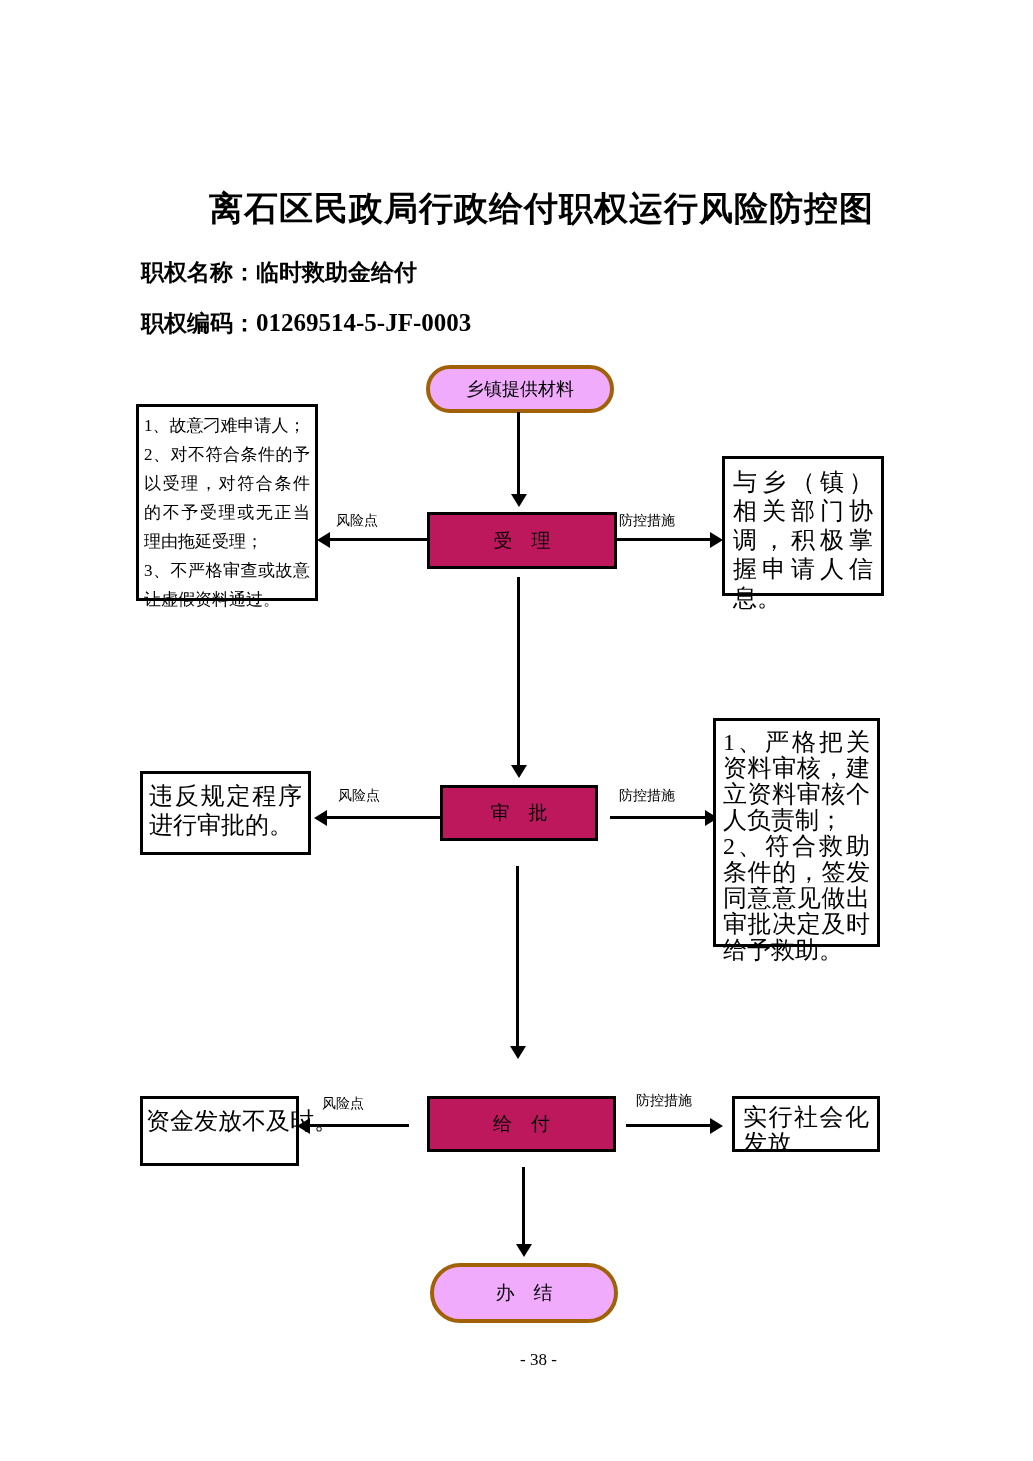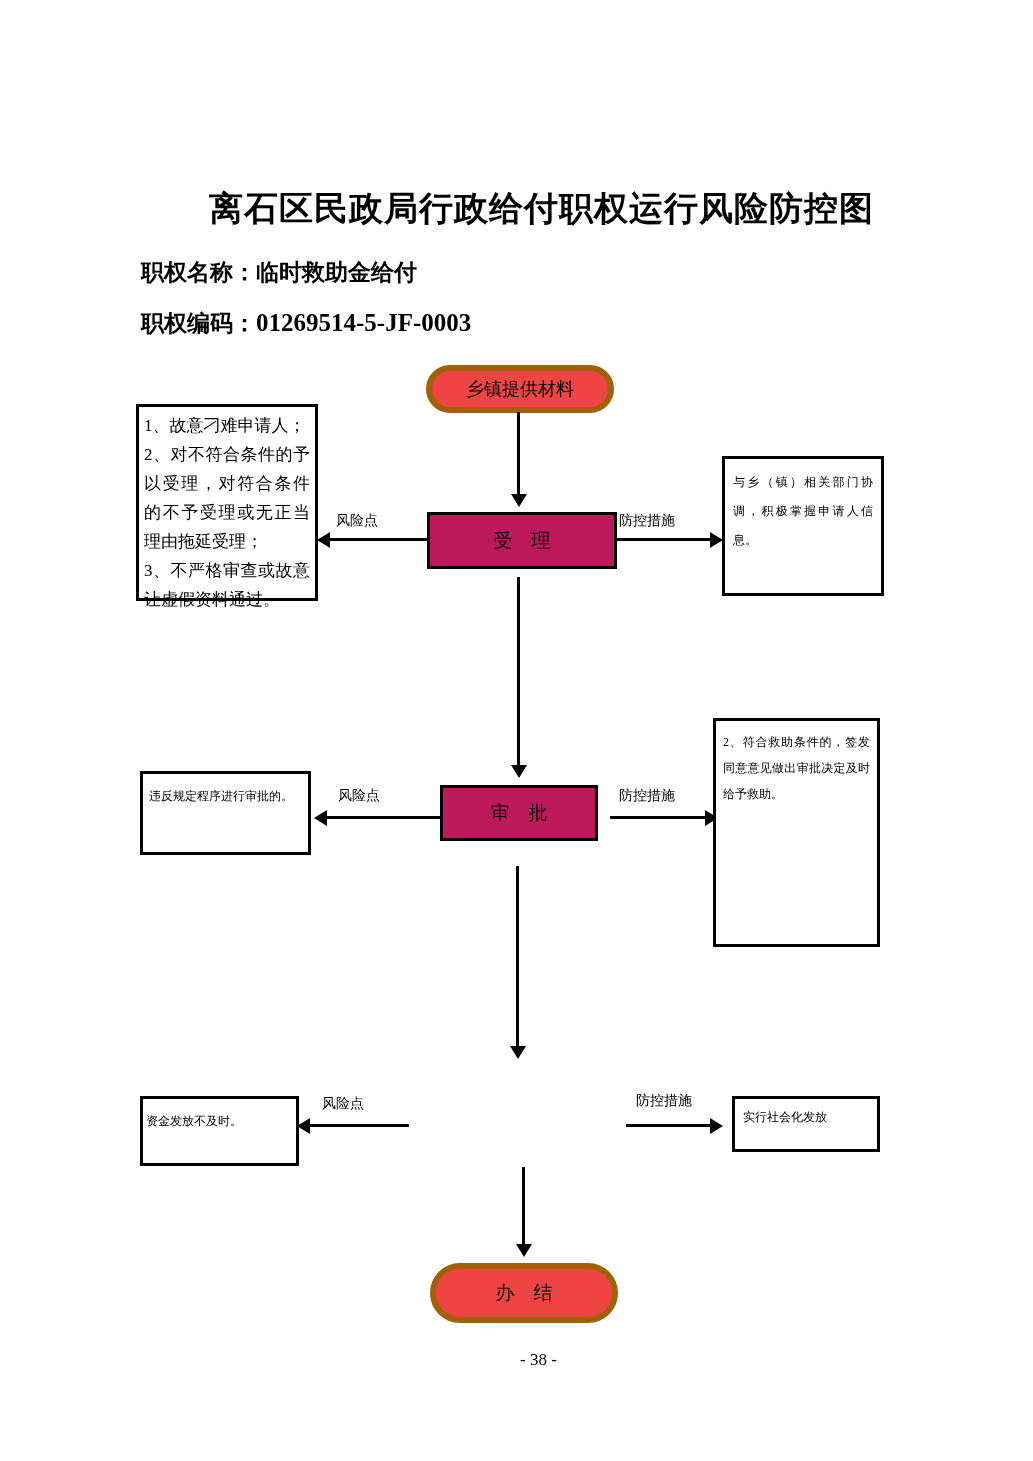--- a/index.html
+++ b/index.html
@@ -31,39 +31,39 @@
     font-size:23px;
     white-space:nowrap;
   }
   .meta-line .code-value{
     font-family:"Liberation Serif","DejaVu Serif",serif;
     font-size:25px;
   }
 
   
   .oval{
-    border:6px solid #a16207;
+    border:4px solid #a16207;
     border-radius:30px;
     display:flex;align-items:center;justify-content:center;
     font-size:18px;
     box-sizing:border-box;
-    background:#ef4444;
+    background:#f0abfc;
   }
   .proc{
     border:3px solid #000;
     display:flex;align-items:center;justify-content:center;
     font-size:19px;
     box-sizing:border-box;
     background:#be185d;
   }
   .side-box{
     border:3px solid #000;
     box-sizing:border-box;
     background:#fff;
-    font-size:12px;
+    font-size:24px;
     line-height:29px;
     text-align:justify;
   }
   .side-box p{margin:0;}
   .flow-label{
     font-size:14px;
     white-space:nowrap;
   }
 
   
@@ -142,28 +142,30 @@
   <div class="abs side-box" style="left:140px;top:771px;width:171px;height:84px;padding:8px 6px;">
     <p>违反规定程序进行审批的。</p>
   </div>
 
   <div class="abs flow-label" style="left:619px;top:787px;">防控措施</div>
   <div class="abs arrow-right" style="left:610px;top:809px;width:108px;height:17px;">
     <div class="shaft"></div>
     <div class="head"></div>
   </div>
   <div class="abs side-box" style="left:713px;top:718px;width:167px;height:229px;padding:8px 7px;line-height:26px;">
+    <p>1、严格把关资料审核，建立资料审核个人负责制；</p>
     <p>2、符合救助条件的，签发同意意见做出审批决定及时给予救助。</p>
   </div>
 
   <div class="abs arrow-down" style="left:509px;top:866px;width:17px;height:193px;">
     <div class="shaft"></div>
     <div class="head"></div>
   </div>
 
+  <div class="abs proc" style="left:427px;top:1096px;width:189px;height:56px;">给　付</div>
 
   <div class="abs flow-label" style="left:322px;top:1095px;">风险点</div>
   <div class="abs arrow-left" style="left:297px;top:1117px;width:112px;height:17px;">
     <div class="shaft"></div>
     <div class="head"></div>
   </div>
   <div class="abs side-box" style="left:140px;top:1096px;width:159px;height:70px;padding:8px 3px;white-space:nowrap;">
     <p>资金发放不及时。</p>
   </div>
 

